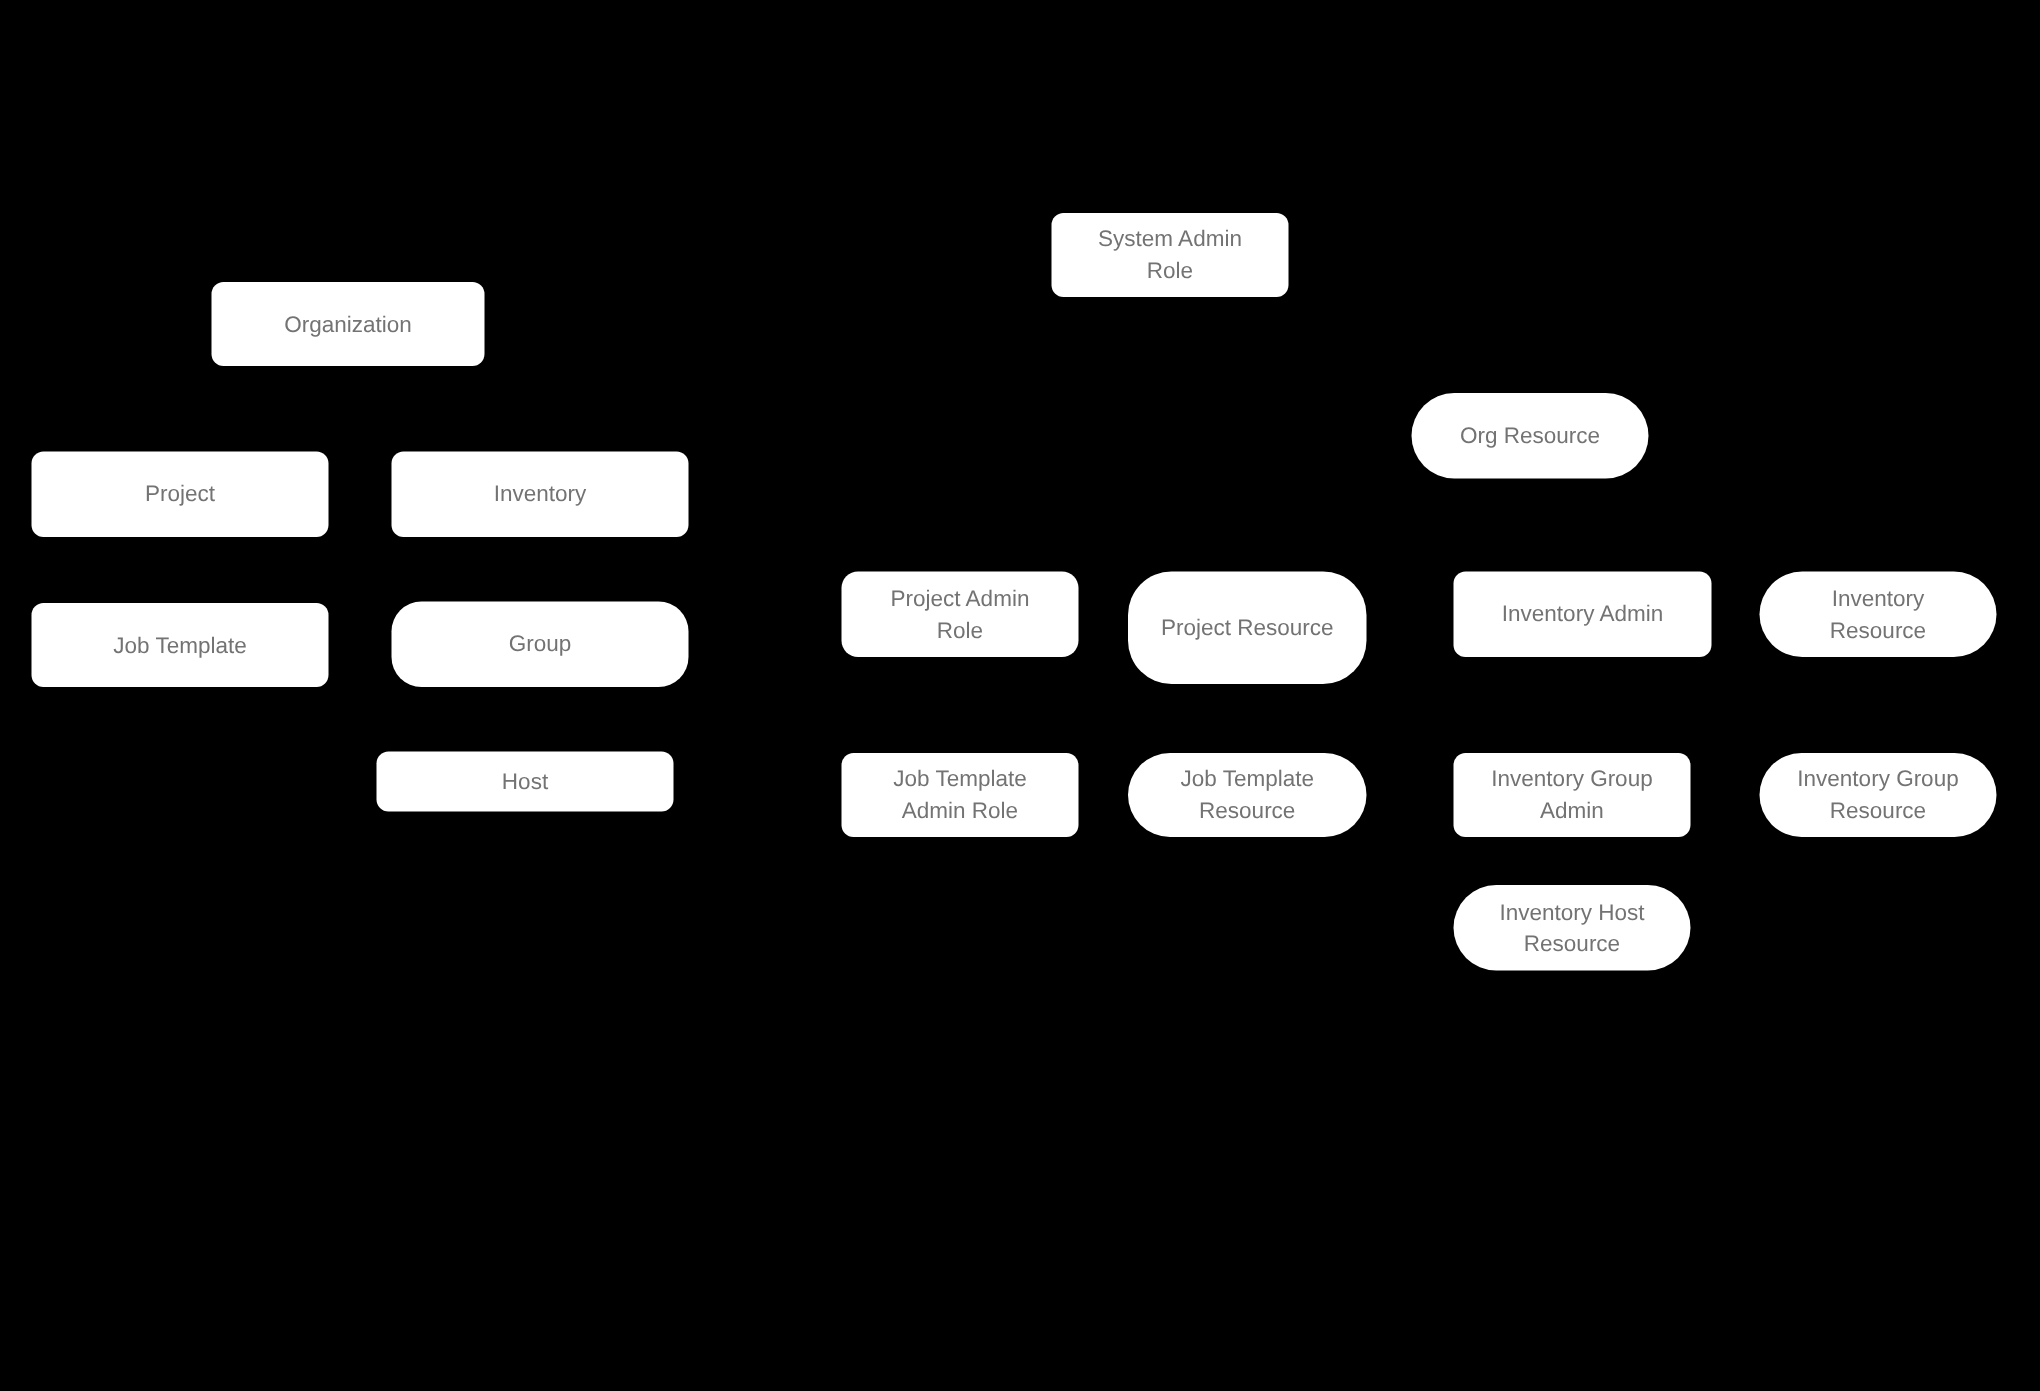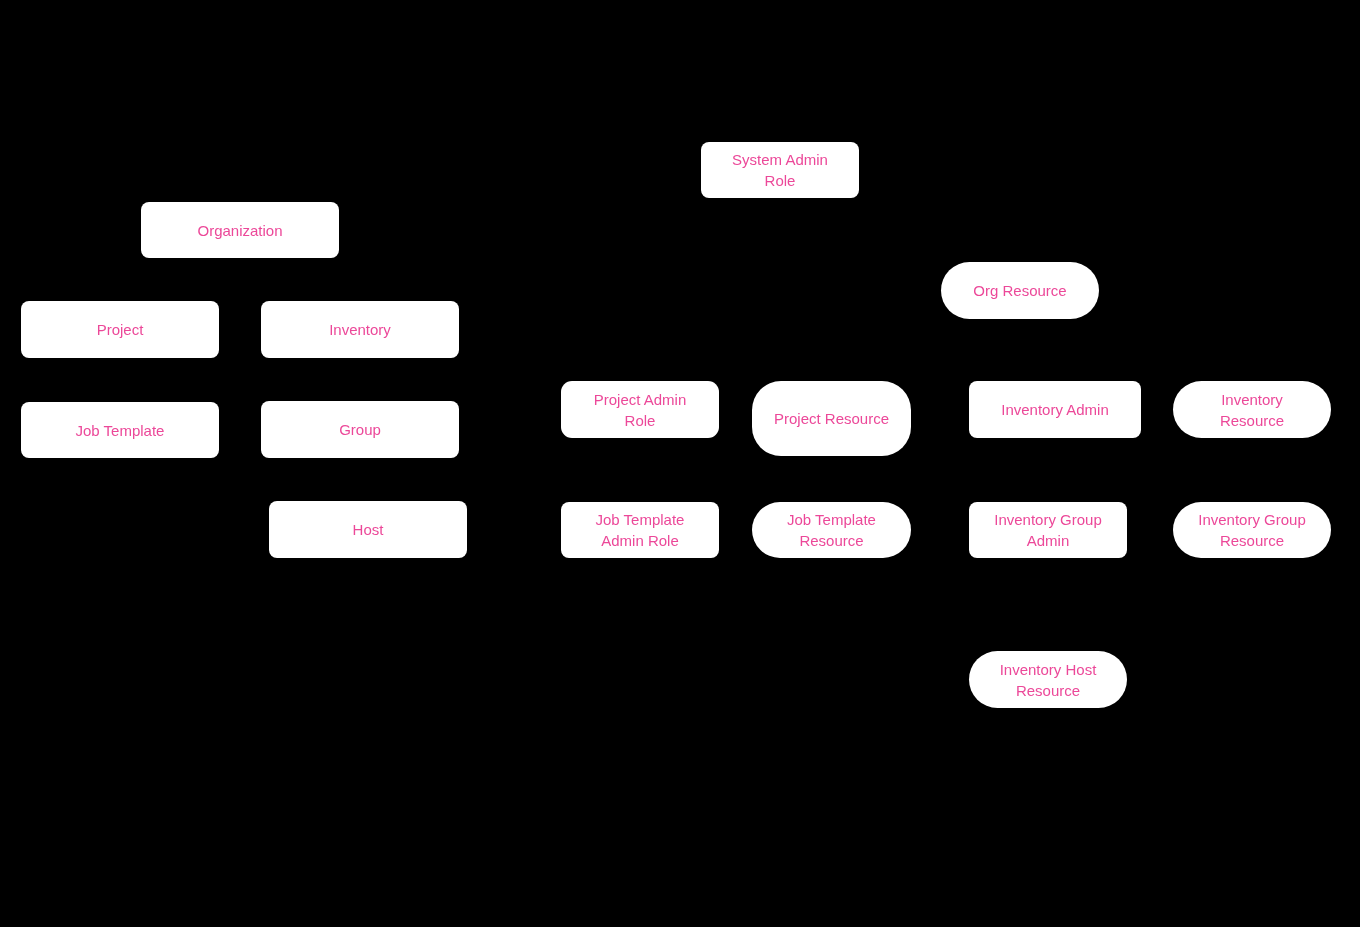--- a/index.html
+++ b/index.html
@@ -11,21 +11,21 @@
     position: relative;
     width: 1360px;
     height: 927px;
     background: #000000;
     overflow: hidden;
     font-family: "Liberation Sans", sans-serif;
   }
   .node {
     position: absolute;
     background: #ffffff;
-    color: #ec4899;
+    color: #737373;
     display: flex;
     align-items: center;
     justify-content: center;
     text-align: center;
     font-size: 15px;
     line-height: 21px;
     box-sizing: border-box;
   }
   .node.rectangle {
     border-radius: 8px;
@@ -36,41 +36,41 @@
   .node .label {
     white-space: pre-line;
     padding: 0 4px;
   }
 </style>
 </head>
 <body>
 
 <div class="canvas">
 
-  <div class="node rectangle" style="left:141px; top:202px; width:198px; height:56px;">
+  <div class="node rectangle" style="left:141px; top:188px; width:182px; height:56px;">
     <span class="label">Organization</span>
   </div>
 
   <div class="node rectangle" style="left:21px; top:301px; width:198px; height:57px;">
     <span class="label">Project</span>
   </div>
 
   <div class="node rectangle" style="left:261px; top:301px; width:198px; height:57px;">
     <span class="label">Inventory</span>
   </div>
 
   <div class="node rectangle" style="left:21px; top:402px; width:198px; height:56px;">
     <span class="label">Job Template</span>
   </div>
 
-  <div class="node rectangle" style="left:261px; top:401px; width:198px; height:57px;">
+  <div class="node rectangle" style="left:261px; top:401px; width:198px; height:57px;border-radius:20px;">
     <span class="label">Group</span>
   </div>
 
-  <div class="node rectangle" style="left:269px; top:501px; width:198px; height:57px;">
+  <div class="node rectangle" style="left:251px; top:501px; width:198px; height:40px;">
     <span class="label">Host</span>
   </div>
 
   <div class="node rectangle" style="left:701px; top:142px; width:158px; height:56px;">
     <span class="label">System Admin
 Role</span>
   </div>
 
 
   <div class="node stadium" style="left:941px; top:262px; width:158px; height:57px;">
@@ -108,18 +108,18 @@
   <div class="node rectangle" style="left:969px; top:502px; width:158px; height:56px;">
     <span class="label">Inventory Group
 Admin</span>
   </div>
 
   <div class="node stadium" style="left:1173px; top:502px; width:158px; height:56px;">
     <span class="label">Inventory Group
 Resource</span>
   </div>
 
-  <div class="node stadium" style="left:969px; top:651px; width:158px; height:57px;">
+  <div class="node stadium" style="left:969px; top:590px; width:158px; height:57px;">
     <span class="label">Inventory Host
 Resource</span>
   </div>
 
 </div>
 
 </body></html>

